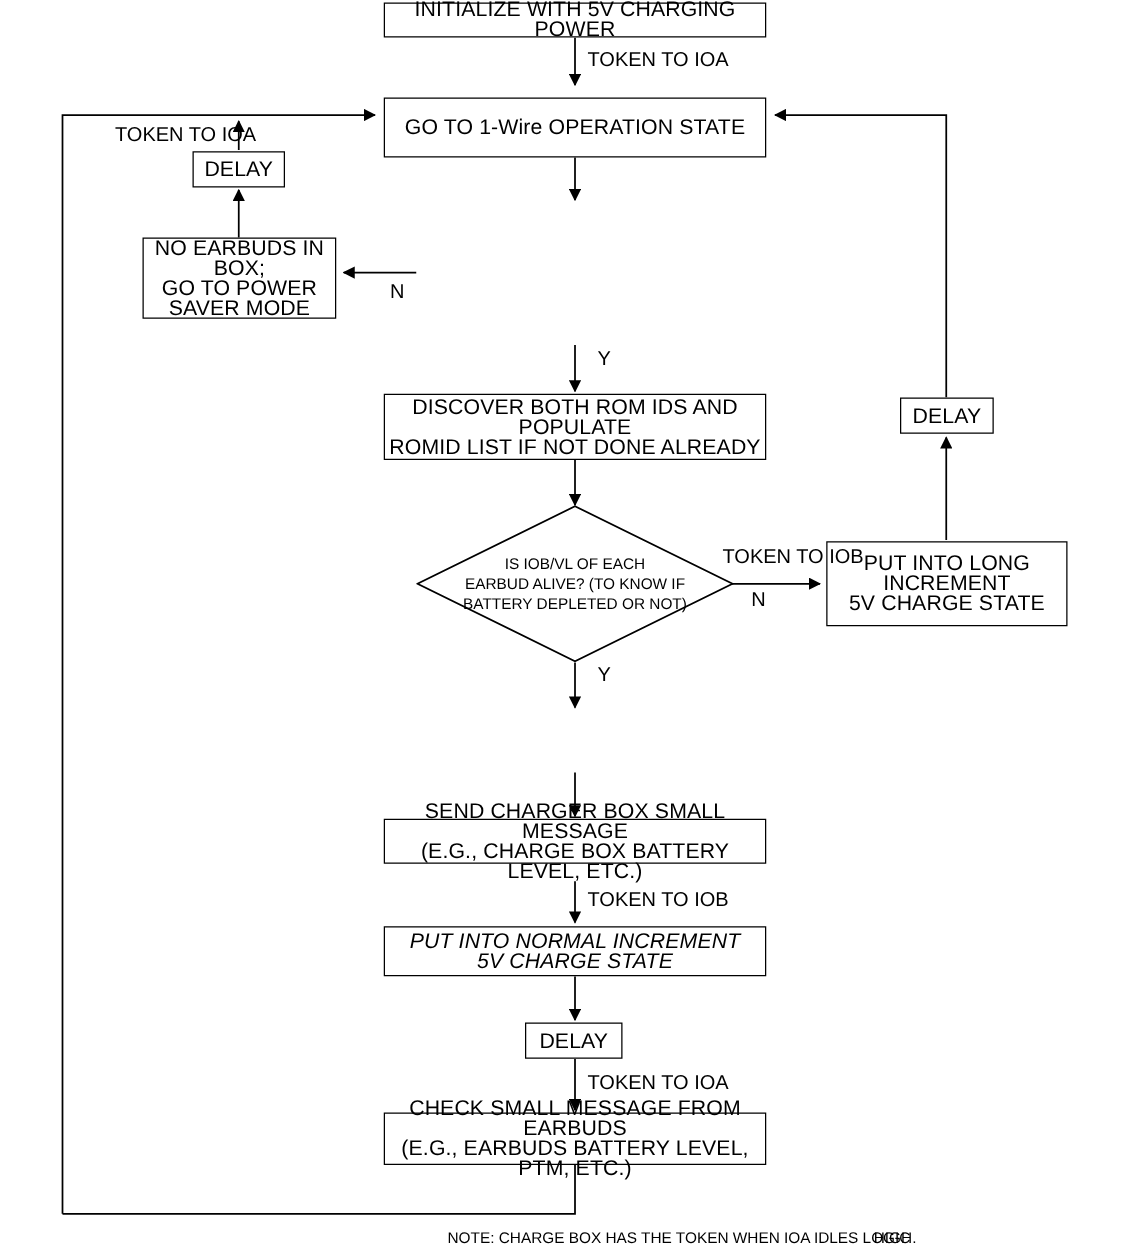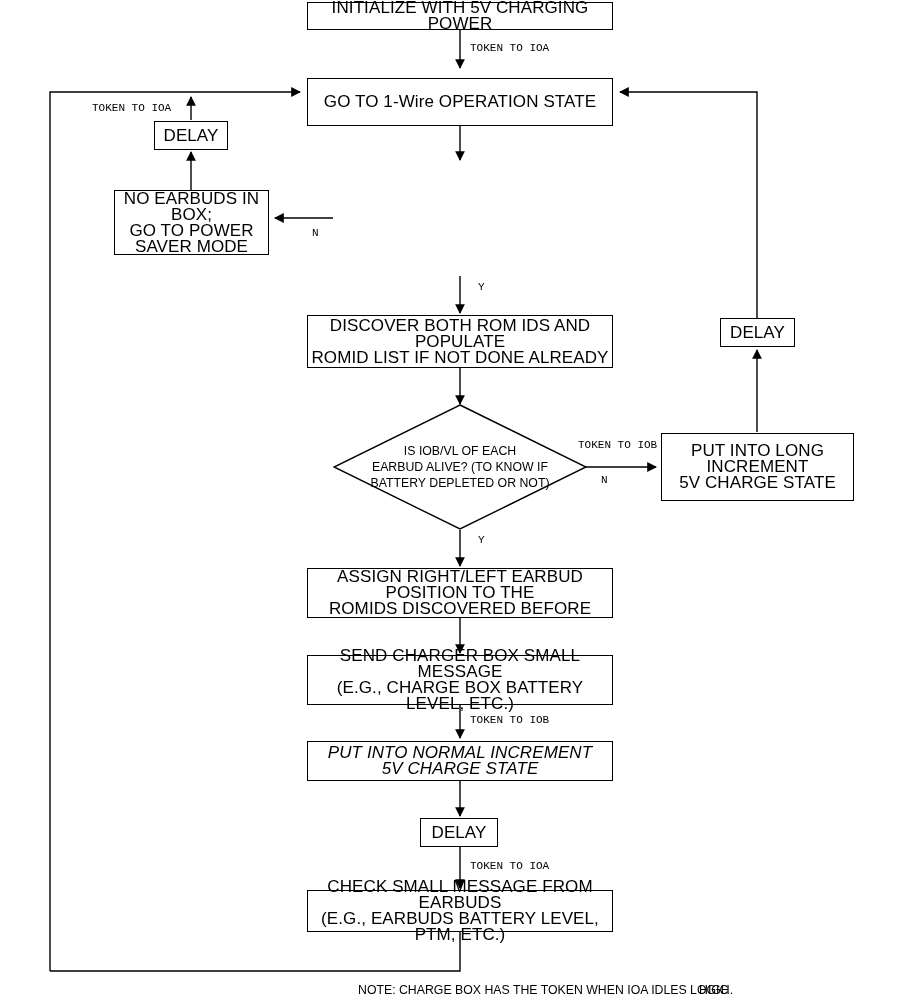--- a/index.html
+++ b/index.html
@@ -56,25 +56,24 @@
   }
   .decision svg {
     position: absolute;
     left: 0;
     top: 0;
     z-index: 1;
   }
   .edge-label {
     position: absolute;
     color: #000000;
-    font-size: 11px;
+    font-size: 16px;
     line-height: 15px;
     white-space: nowrap;
     background: transparent;
-    font-family: Liberation Mono, monospace;
   }
   .note {
     position: absolute;
     color: #000000;
     font-size: 12.3px;
     white-space: nowrap;
   }
 </style>
 </head>
 <body>
@@ -160,26 +159,22 @@
 
   <div class="node" style="left:661px; top:433px; width:193px; height:68px;justify-content:flex-end;">
     <span>PUT INTO LONG INCREMENT
 5V CHARGE STATE</span>
   </div>
 
   <div class="node" style="left:720px; top:318px; width:75px; height:29px;">
     <span>DELAY</span>
   </div>
 
-  <div class="node" style="left:307px; top:568px; width:306px; height:50px;">
-    <span>ASSIGN RIGHT/LEFT EARBUD POSITION TO THE
-ROMIDS DISCOVERED BEFORE</span>
-  </div>
-
-  <div class="node" style="left:307px; top:655px; width:306px; height:50px;">
+
+  <div class="node" style="left:307px; top:655px; width:306px; height:36px;">
     <span>SEND CHARGER BOX SMALL MESSAGE
 (E.G., CHARGE BOX BATTERY LEVEL, ETC.)</span>
   </div>
 
   <div class="node" style="left:307px; top:741px; width:306px; height:40px;font-style:italic;">
     <span>PUT INTO NORMAL INCREMENT
 5V CHARGE STATE</span>
   </div>
 
   <div class="node" style="left:420px; top:818px; width:78px; height:29px;">

